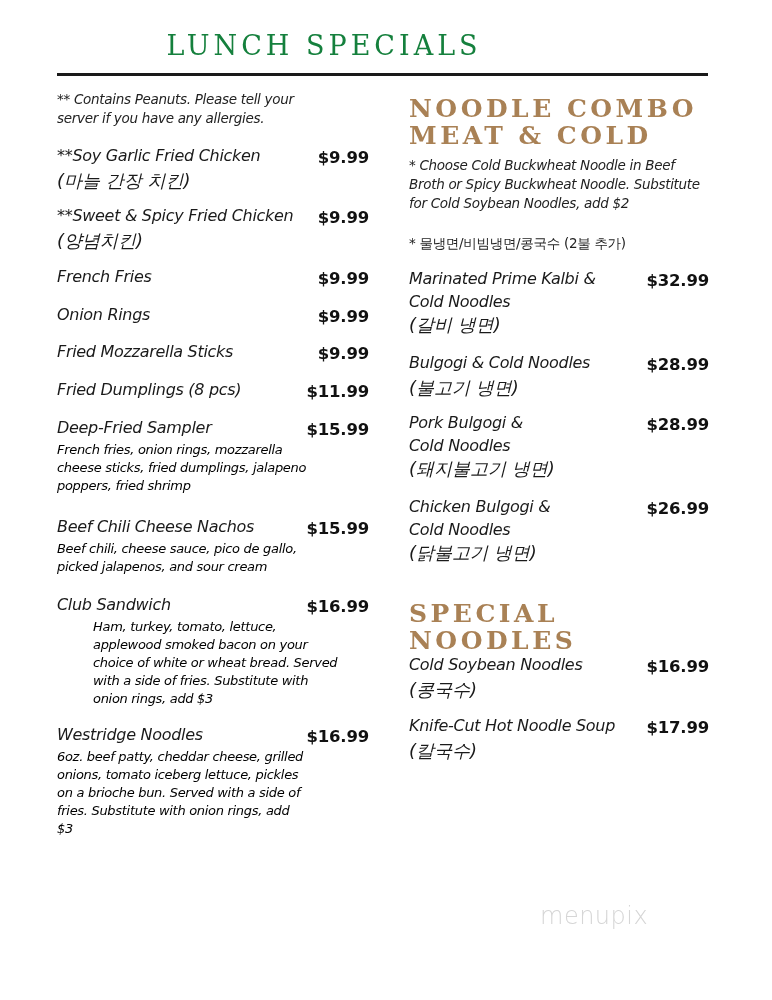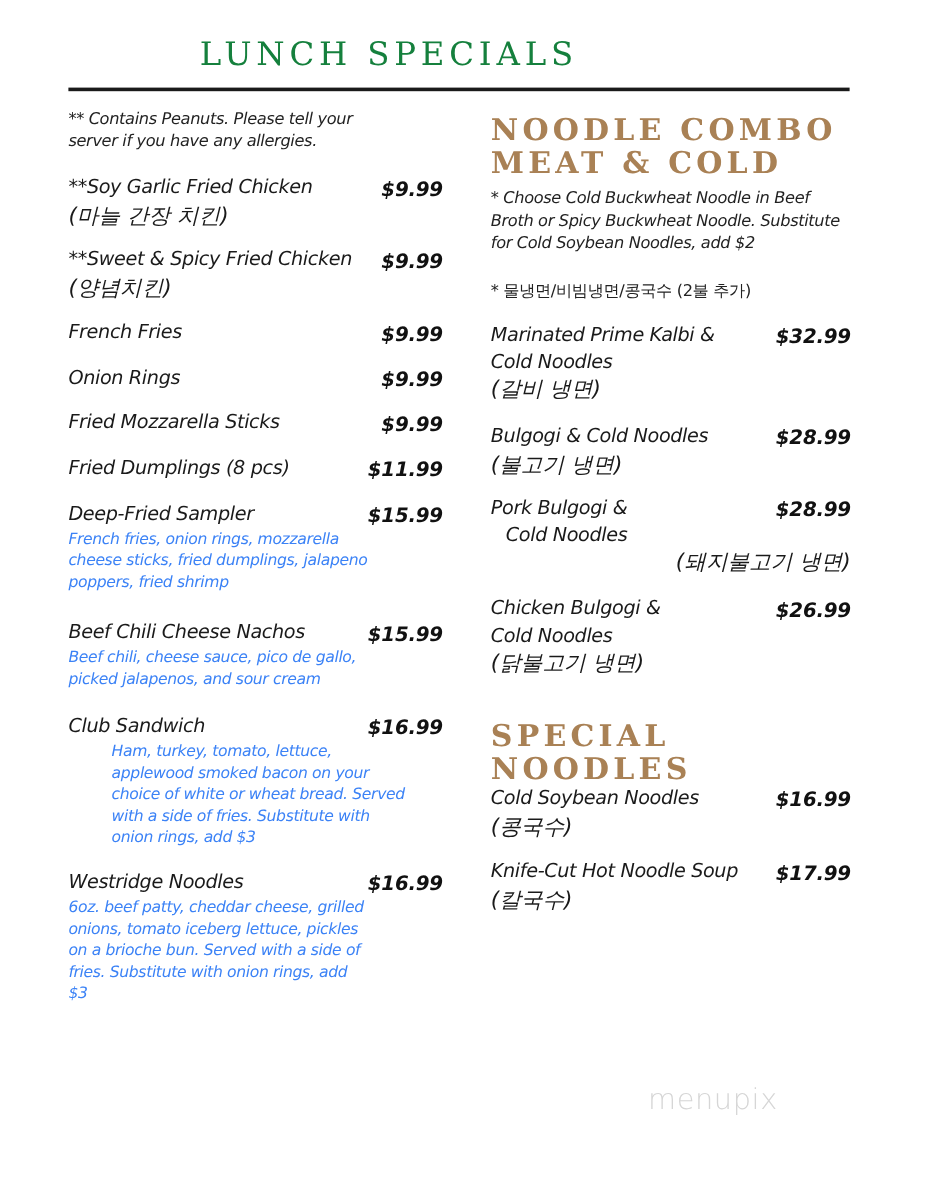--- a/index.html
+++ b/index.html
@@ -25,26 +25,26 @@
       font-family: "DejaVu Sans", sans-serif; letter-spacing: -0.3px;
     }
 
     .item { position: absolute; left: 0; right: 0; }
     .item-row { display: flex; justify-content: space-between; align-items: flex-start; }
     .item-name {
       font-style: italic; font-size: 16px; line-height: 23px; color: #1a1a1a;
       letter-spacing: -0.3px; font-weight: normal;
     }
     .item-price {
-      font-weight: bold; font-style: italic; font-size: 16.5px; line-height: 23px;
+      font-weight: bold; font-size: 16.5px; line-height: 23px;
       color: #111; white-space: nowrap; margin-top: 2px; letter-spacing: -0.2px;
     }
     .item-kor { font-size: 18px; line-height: 23px; color: #1a1a1a; font-style: italic; }
     .item-desc {
-      font-style: italic; font-size: 13px; line-height: 18px; color: #3b82f6;
+      font-style: italic; font-size: 13px; line-height: 18px; color: #000000;
       letter-spacing: -0.3px;
     }
 
     .sec-title {
       font-family: "DejaVu Serif", "Liberation Serif", serif; font-weight: bold;
       font-size: 25px; line-height: 27px; letter-spacing: 3.5px; color: #a98155;
     }
 
     .watermark {
       position: absolute; left: 540px; top: 902px;
@@ -159,21 +159,21 @@
   </div>
 
   <div class="item" style="top:256px;">
     <div class="item-row">
       <span class="item-name">Bulgogi &amp; Cold Noodles</span>
       <span class="item-price">$28.99</span>
     </div>
     <div class="item-kor">(불고기 냉면)</div>
   </div>
 
-  <div class="item" style="top:316px;text-align:right;">
+  <div class="item" style="top:316px;">
     <div class="item-row">
       <div>
         <div class="item-name">Pork Bulgogi &amp;</div>
         <div class="item-name">Cold Noodles</div>
       </div>
       <span class="item-price">$28.99</span>
     </div>
     <div class="item-kor">(돼지불고기 냉면)</div>
   </div>
 

